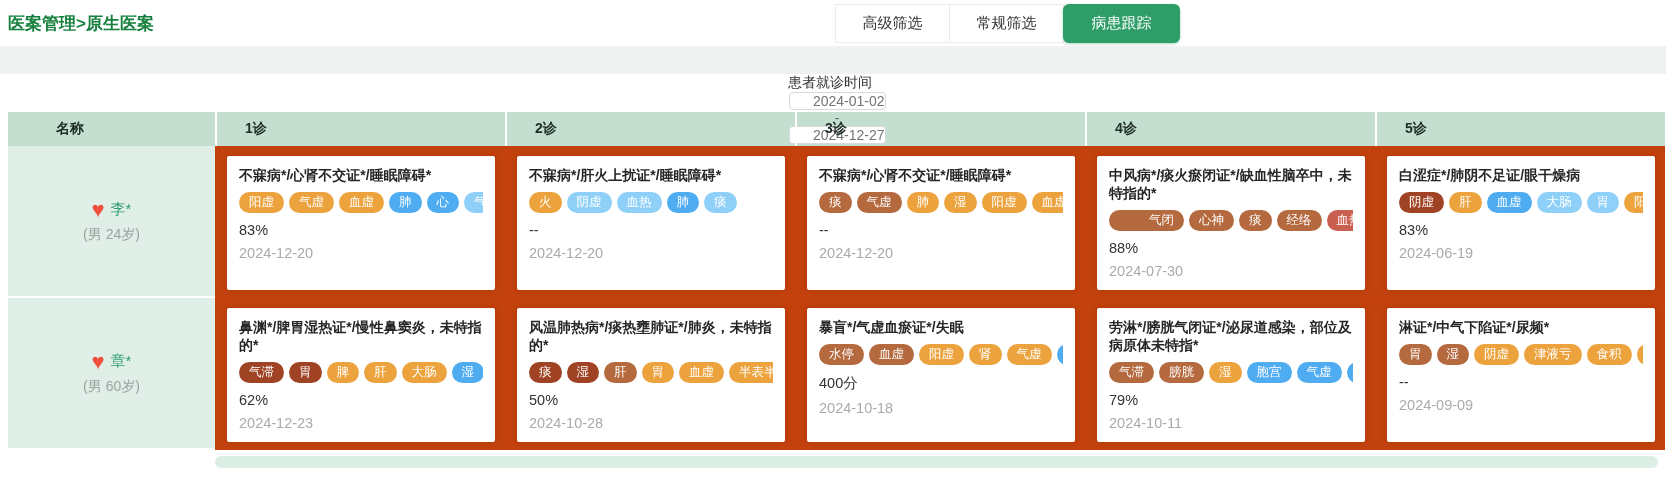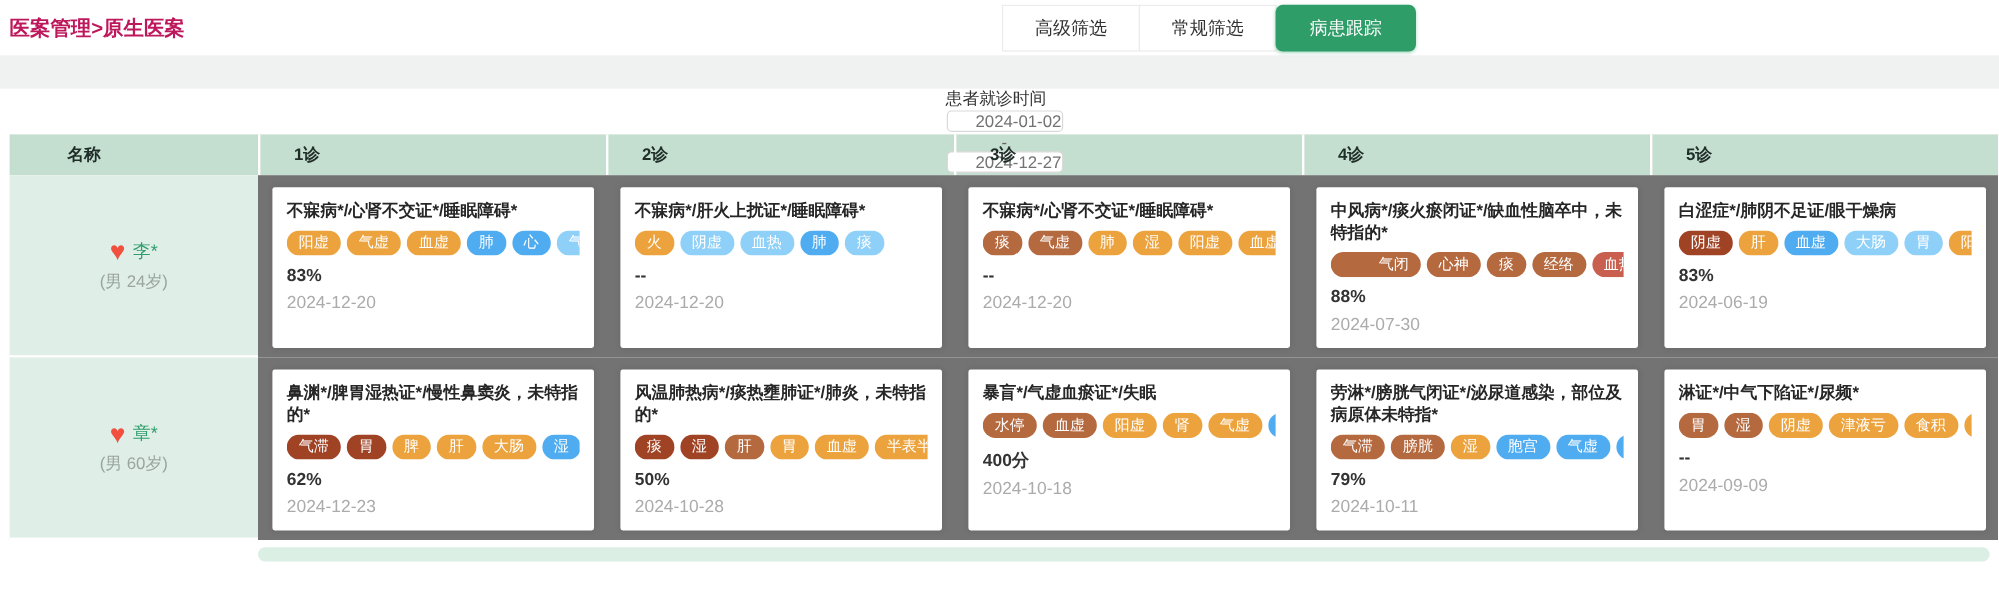--- a/index.html
+++ b/index.html
@@ -1,21 +1,21 @@
 <!DOCTYPE html>
 <html><head>
 <meta charset="utf-8">
 <style>
   * { margin:0; padding:0; box-sizing:border-box; }
   html,body { width:1666px; height:500px; overflow:hidden; background:#fff;
     font-family:"Liberation Sans","DejaVu Sans",sans-serif; }
 
   
   .topbar { position:relative; height:46px; background:#fff; }
-  .breadcrumb { position:absolute; left:8px; top:12px; font-size:17px; font-weight:700; color:#be185d; }
+  .breadcrumb { position:absolute; left:8px; top:12px; font-size:17px; font-weight:700; color:#15803d; }
   .tabgroup { position:absolute; left:835px; top:4px; display:flex; }
   .ftab { height:39px; min-width:115px; padding:0 18px; font-size:15px; color:#333;
     background:#fff; border:1px solid #ececec; display:flex; align-items:center; justify-content:center;
     cursor:pointer; }
   .ftab + .ftab { margin-left:-1px; }
   .ftab.active { background:#2E9D68; color:#fff; border:none; border-radius:6px; min-width:117px;
     box-shadow:0 1px 3px rgba(46,157,104,.4); }
 
   .graybar { height:28px; background:#f0f1f1; }
 
@@ -37,28 +37,28 @@
   .th.visit { width:290px; }
 
   .trow { display:flex; height:152px; background:#fff; }
   .patient-cell { width:207px; background:#dfeee6; border-bottom:2px solid #fff;
     display:flex; flex-direction:column; align-items:center; justify-content:center; }
   .pname-line { display:flex; align-items:center; gap:6px; }
   .heart { color:#F2503F; font-size:22px; line-height:1; cursor:pointer; }
   .pname { color:#2f9e6e; font-size:15px; cursor:pointer; }
   .pmeta { color:#9aa5a0; font-size:14px; margin-top:5px; }
 
-  .visit-cell { width:290px; background:#737373; }
+  .visit-cell { width:290px; background:#c2410c; }
   .card { margin:10px 10px 8px 12px; height:134px; background:#fff; border-radius:2px;
     box-shadow:0 0 6px rgba(0,0,0,.10); padding:10px 12px; overflow:hidden; cursor:pointer; }
   .vtitle { font-size:14px; font-weight:700; color:#262626; line-height:18px; margin-bottom:8px; }
   .tags { display:flex; gap:5px; white-space:nowrap; overflow:hidden; margin-bottom:9px; }
   .tag { flex:0 0 auto; height:21px; padding:0 10px; border-radius:11px; color:#fff;
     font-size:12.5px; display:inline-flex; align-items:center; }
-  .score { font-size:14.5px; color:#333; margin-bottom:7px;font-weight:bold; }
+  .score { font-size:14.5px; color:#333; margin-bottom:7px; }
   .vdate { font-size:14.5px; color:#ababab; }
 
   .hscrollbar { position:absolute; left:215px; top:456px; width:1443px; height:12px;
     background:#dcefe5; border-radius:6px; cursor:pointer; }
 </style>
 </head>
 <body>
 
 <div class="topbar">
   <div class="breadcrumb">医案管理&gt;原生医案</div>

